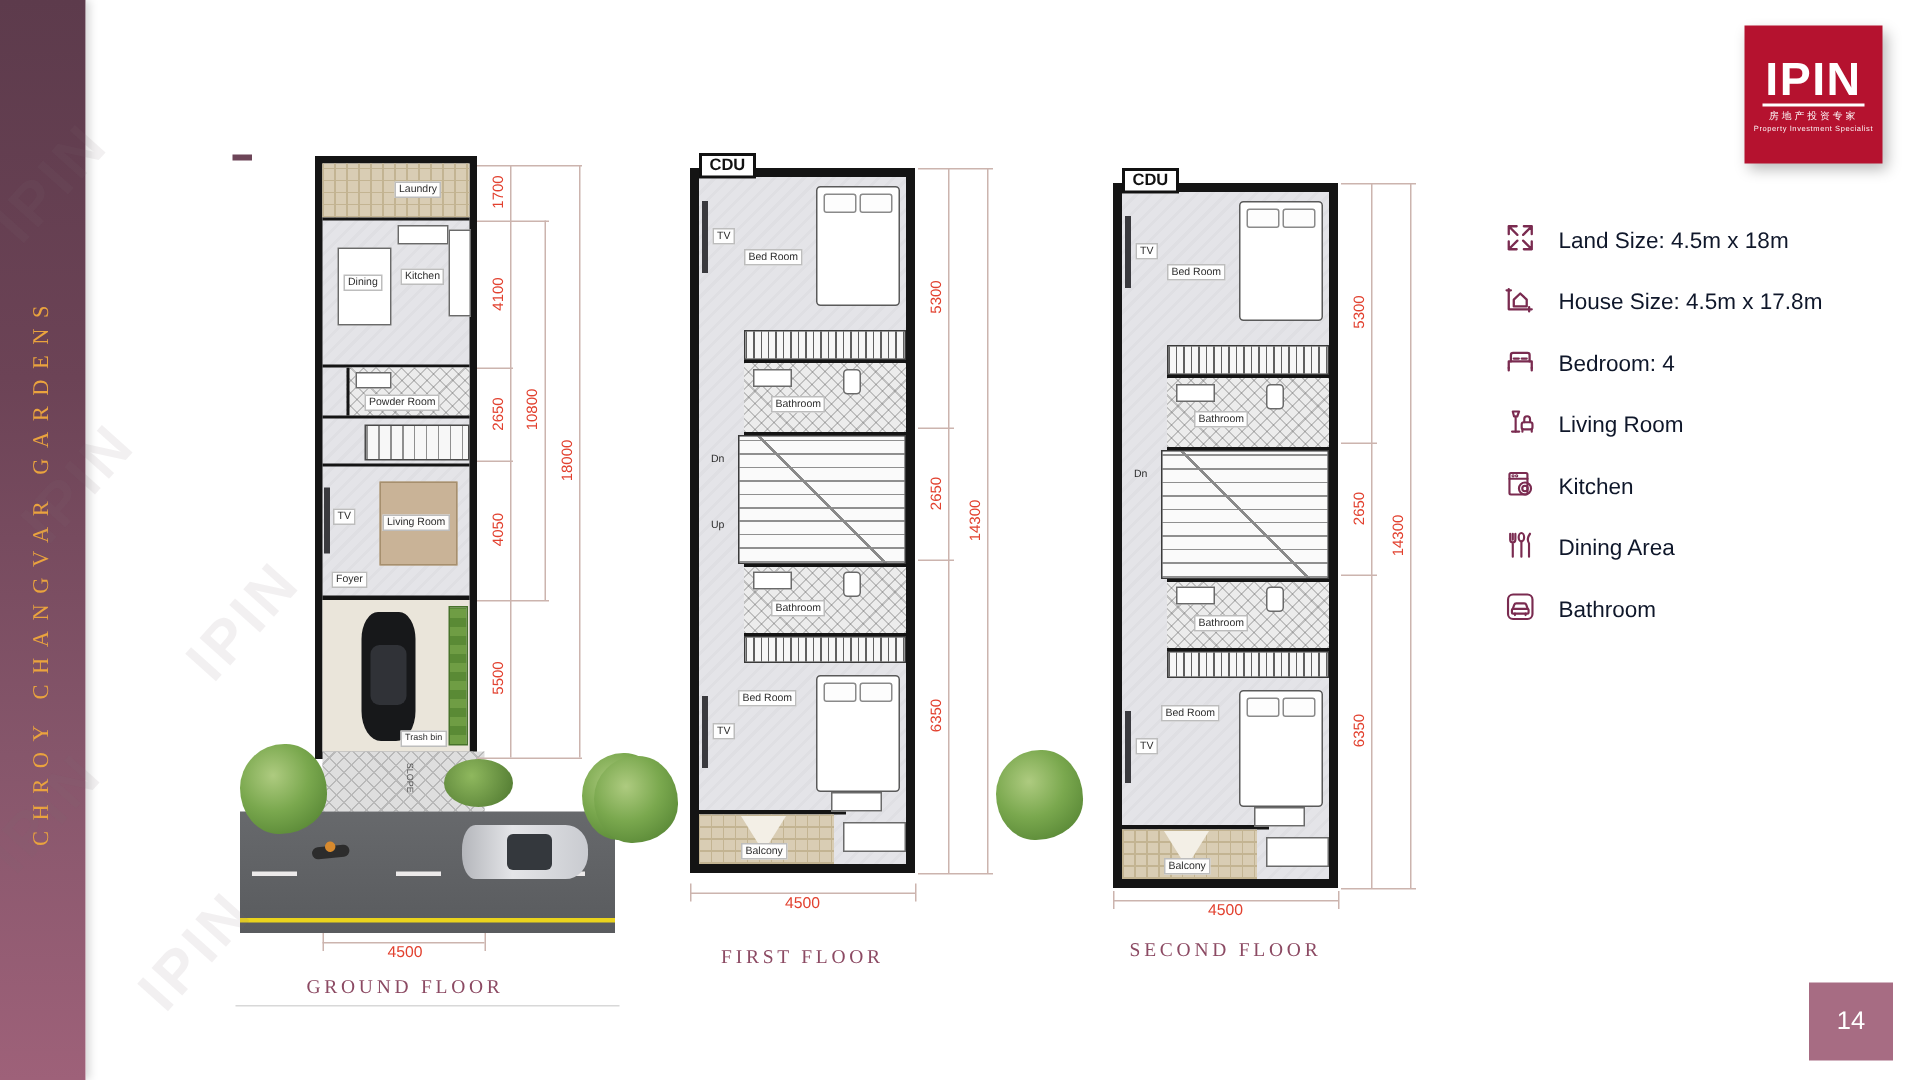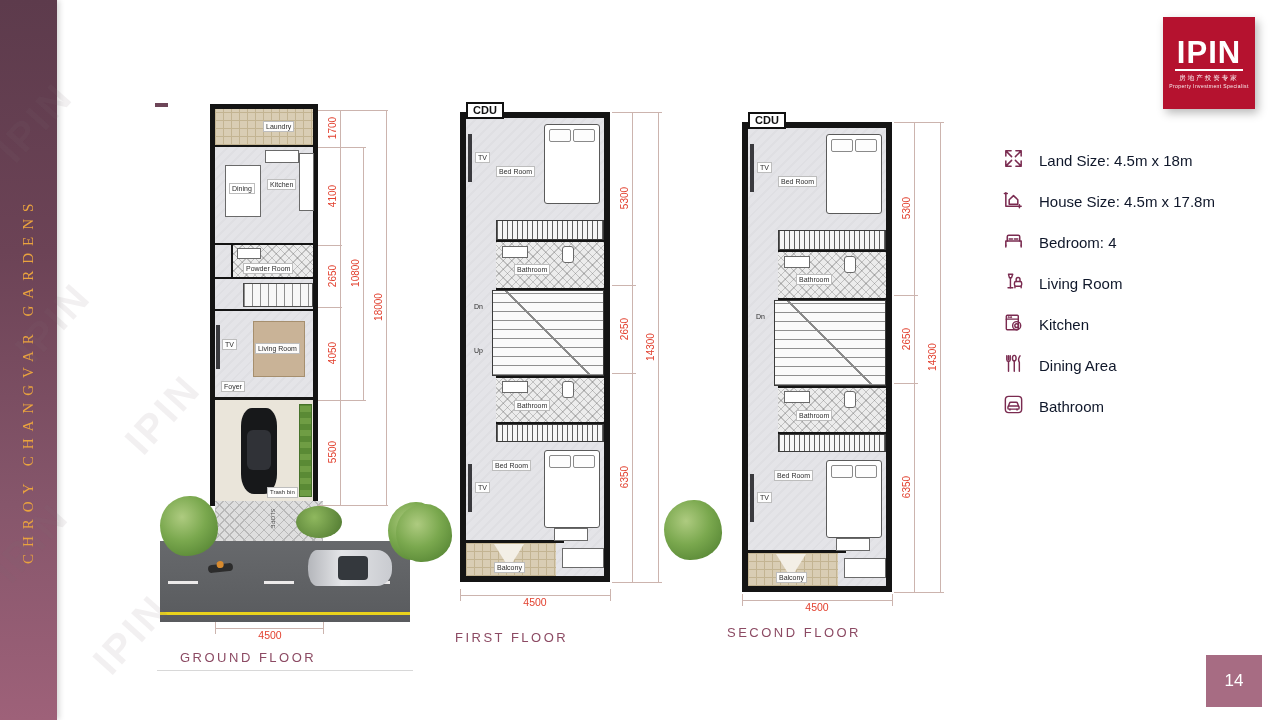--- a/index.html
+++ b/index.html
@@ -96,22 +96,22 @@
           border-top:24px solid #f3efe6;}
   .cdu{position:absolute;background:#fff;border:2px solid #111;font-weight:bold;font-size:11px;
        line-height:13px;padding:0 5px;color:#111;z-index:5;}
 
   
   .ln{position:absolute;background:#ccb4ae;}
   .dv{position:absolute;color:#e2412f;font-size:10px;line-height:10px;white-space:nowrap;
       transform:translate(-50%,-50%) rotate(-90deg);}
   .dh{position:absolute;color:#e2412f;font-size:10.5px;line-height:11px;white-space:nowrap;
       transform:translate(-50%,0);}
-  .caption{position:absolute;color:#8c4a63;font-family:Liberation Sans, sans-serif;
-           font-size:13px;letter-spacing:2.5px;text-align:left;white-space:nowrap;}
+  .caption{position:absolute;color:#8c4a63;font-family:Liberation Serif, serif;
+           font-size:13px;letter-spacing:2.5px;text-align:center;white-space:nowrap;}
   .divider{position:absolute;height:1px;background:#d8d8d8;}
 </style>
 </head>
 <body>
 
 <div class="scene">
 
   <span class="wm" style="left:-10px;top:100px;">IPIN</span>
   <span class="wm" style="left:8px;top:300px;">IPIN</span>
   <span class="wm" style="left:-14px;top:520px;">IPIN</span>

